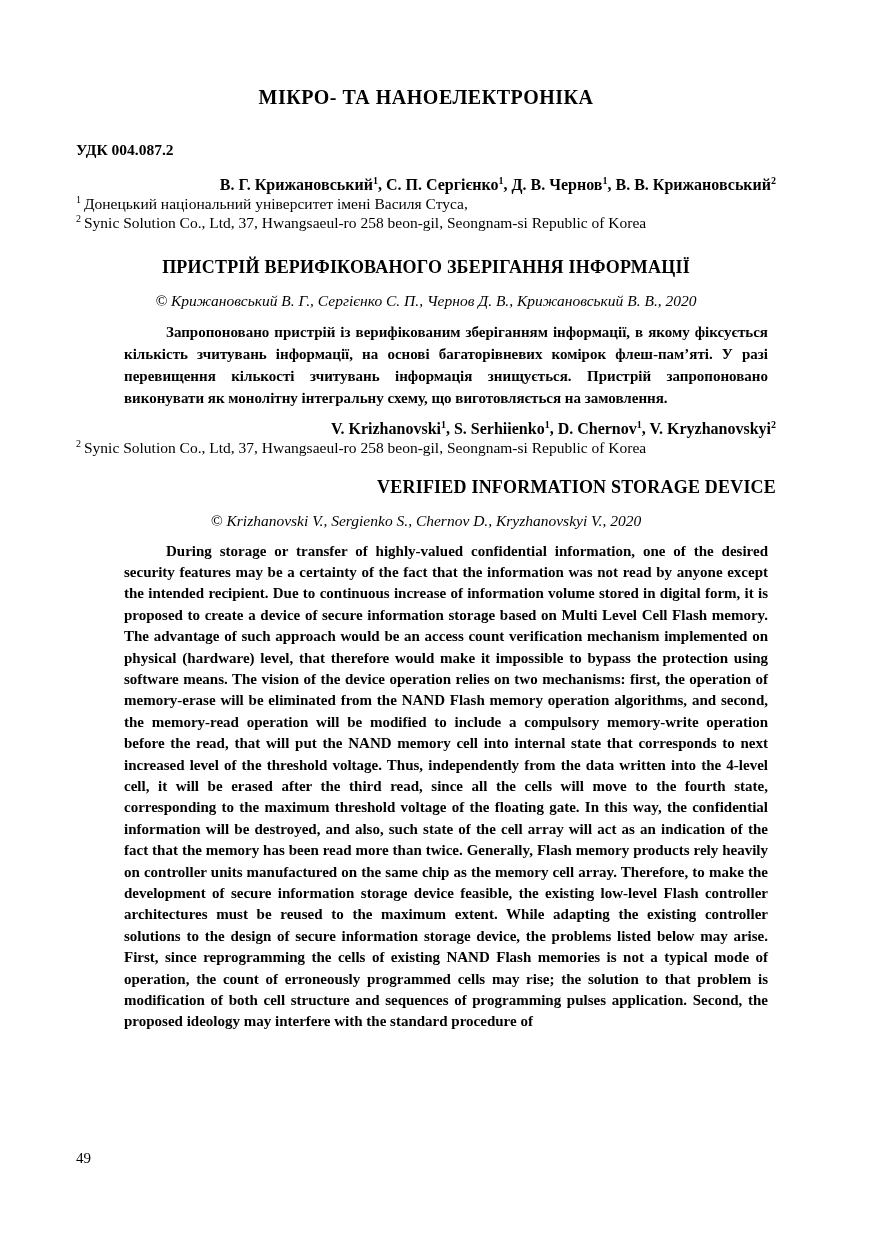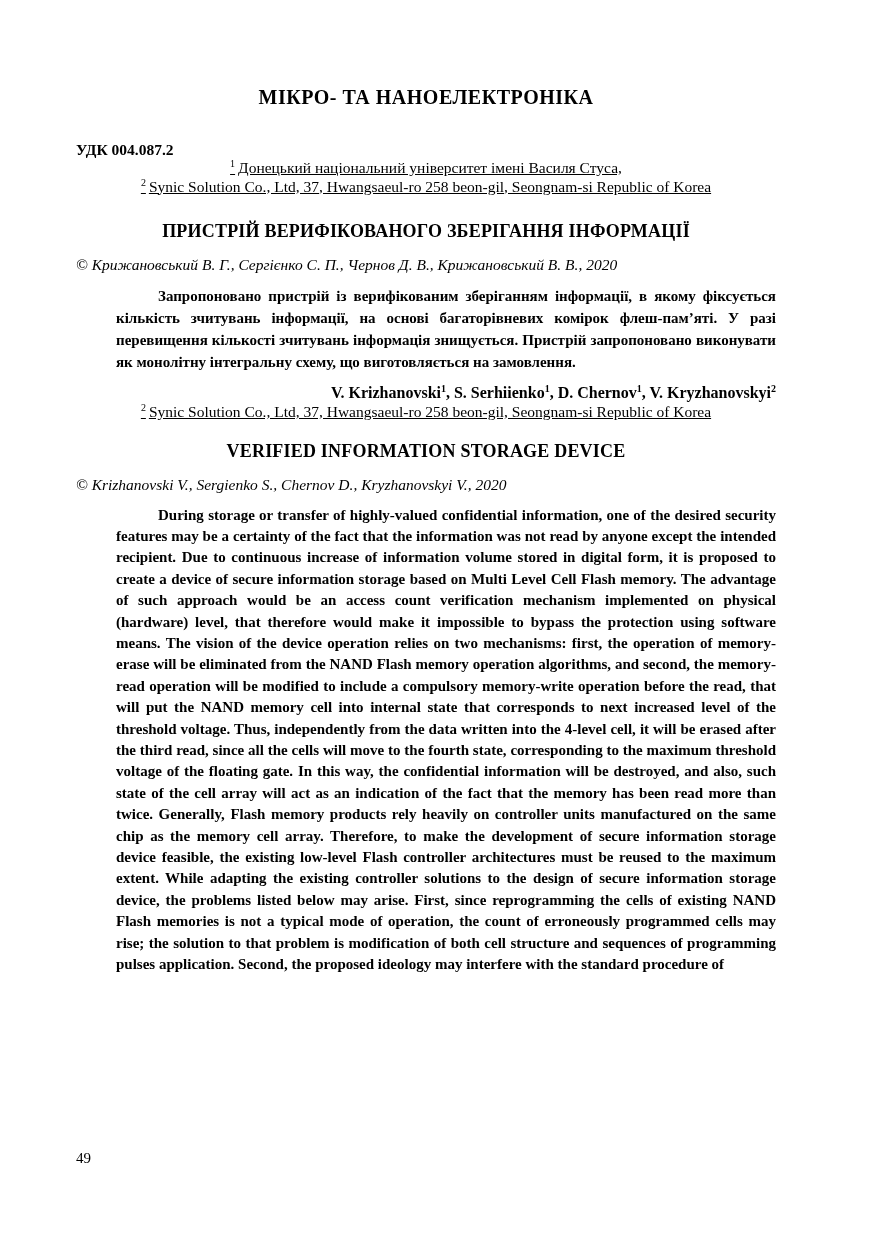--- a/index.html
+++ b/index.html
@@ -20,60 +20,61 @@
   .udc {
     margin: 32px 0 0 0;
     font-weight: bold; font-size: 15.5px; line-height: 19px;
   }
   .authors-line {
     margin: 16px 0 0 0;
     font-weight: bold; font-size: 16px; line-height: 20px;
     text-align: right;
   }
   .affiliation {
-    font-size: 15.5px; line-height: 18.5px; text-align: center; text-decoration: underline;
+    font-size: 15.5px; line-height: 18.5px; text-align: left;
   }
   sup.idx {
     font-size: 10px; line-height: 0; vertical-align: 6px;
   }
   .affiliation sup.idx { margin-right: 3px; }
   .article-title {
     margin: 24px 0 0 0;
     font-weight: bold; font-size: 18px; line-height: 22px;
     text-align: center; letter-spacing: 0.2px;
   }
   .copyright {
     margin: 14px 0 0 0;
     font-style: italic; font-size: 15.5px; line-height: 18px;
-    text-align: left;
+    text-align: center;
   }
   .abstract {
     margin: 11px 0 0 40px; width: 660px;
     font-weight: bold; font-size: 15px;
     text-align: justify;
   }
-  .abstract p { margin: 0; text-indent: 42px; line-height: 22px; }
+  .abstract p { margin: 8px; text-indent: 42px; line-height: 22px; }
   .abstract.en p { line-height: 21.4px; }
   .authors-block-en { margin-top: 10px; }
-  .article-title.en { margin-top: 18px; }
+  .article-title.en { margin-top: 18px; text-align: right; }
   .page-number {
     position: absolute; top: 1150px; left: 76px; width: 700px;
     font-size: 15px; 
   }
 </style>
 </head>
 <body>
 
 <div class="page">
   <div class="content">
 
     <div class="section-title">МІКРО- ТА НАНОЕЛЕКТРОНІКА</div>
 
     <div class="udc">УДК 004.087.2</div>
 
+    <div class="authors-line"><span>В. Г. Крижановський</span><sup class="idx">1</sup><span>, </span><span>С. П. Сергієнко</span><sup class="idx">1</sup><span>, </span><span>Д. В. Чернов</span><sup class="idx">1</sup><span>, </span><span>В. В. Крижановський</span><sup class="idx">2</sup></div>
 
     <div class="affiliation"><sup class="idx">1</sup><span>Донецький національний університет імені Василя Стуса,</span></div>
     <div class="affiliation"><sup class="idx">2</sup><span>Synic Solution Co., Ltd, 37, Hwangsaeul-ro 258 beon-gil, Seongnam-si Republic of Korea</span></div>
 
     <div class="article-title ua">ПРИСТРІЙ ВЕРИФІКОВАНОГО ЗБЕРІГАННЯ ІНФОРМАЦІЇ</div>
 
     <div class="copyright">© Крижановський В. Г., Сергієнко С. П., Чернов Д. В., Крижановський В. В., 2020</div>
 
     <div class="abstract ua">
       <p>Запропоновано пристрій із верифікованим зберіганням інформації, в якому фіксується кількість зчитувань інформації, на основі багаторівневих комірок флеш-пам’яті. У разі перевищення кількості зчитувань інформація знищується. Пристрій запропоновано виконувати як монолітну інтегральну схему, що виготовляється на замовлення.</p>

